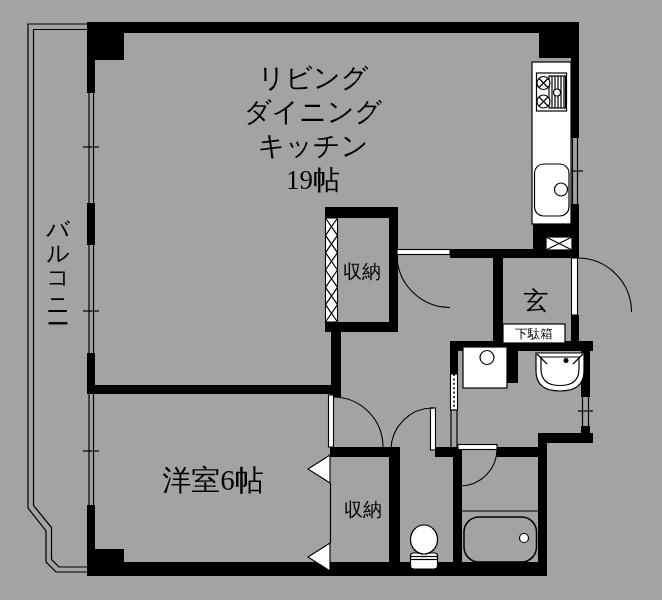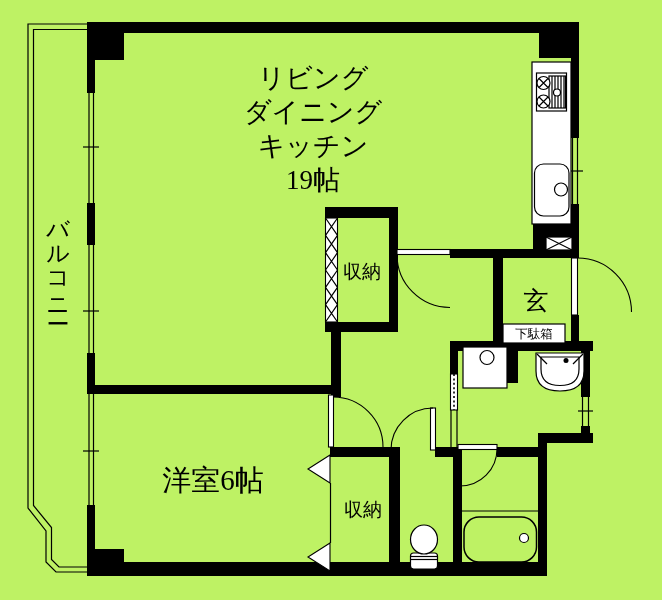--- a/index.html
+++ b/index.html
@@ -1,16 +1,16 @@
 <!DOCTYPE html>
 <html><head>
 <meta charset="utf-8">
 <style>
   html,body{margin:0;padding:0;background:#ffffff;}
-  .stage{width:662px;height:600px;background:#bef264;position:relative;overflow:hidden;}
+  .stage{width:662px;height:600px;background:#a3a3a3;position:relative;overflow:hidden;}
   svg{display:block;}
   .wall{fill:#000;}
   .thin{stroke:#000;stroke-width:1.2;fill:none;}
   .thin15{stroke:#000;stroke-width:1.5;fill:none;}
   .fix{stroke:#000;stroke-width:1.2;fill:#fff;}
   .leaf{stroke:#000;stroke-width:1.1;fill:#fff;}
   .arc{stroke:#000;stroke-width:1.1;fill:none;}
   .lbl{font-family:"Liberation Serif","DejaVu Serif",serif;fill:#000;}
   .v-text{writing-mode:vertical-rl;text-orientation:upright;}
 </style>

